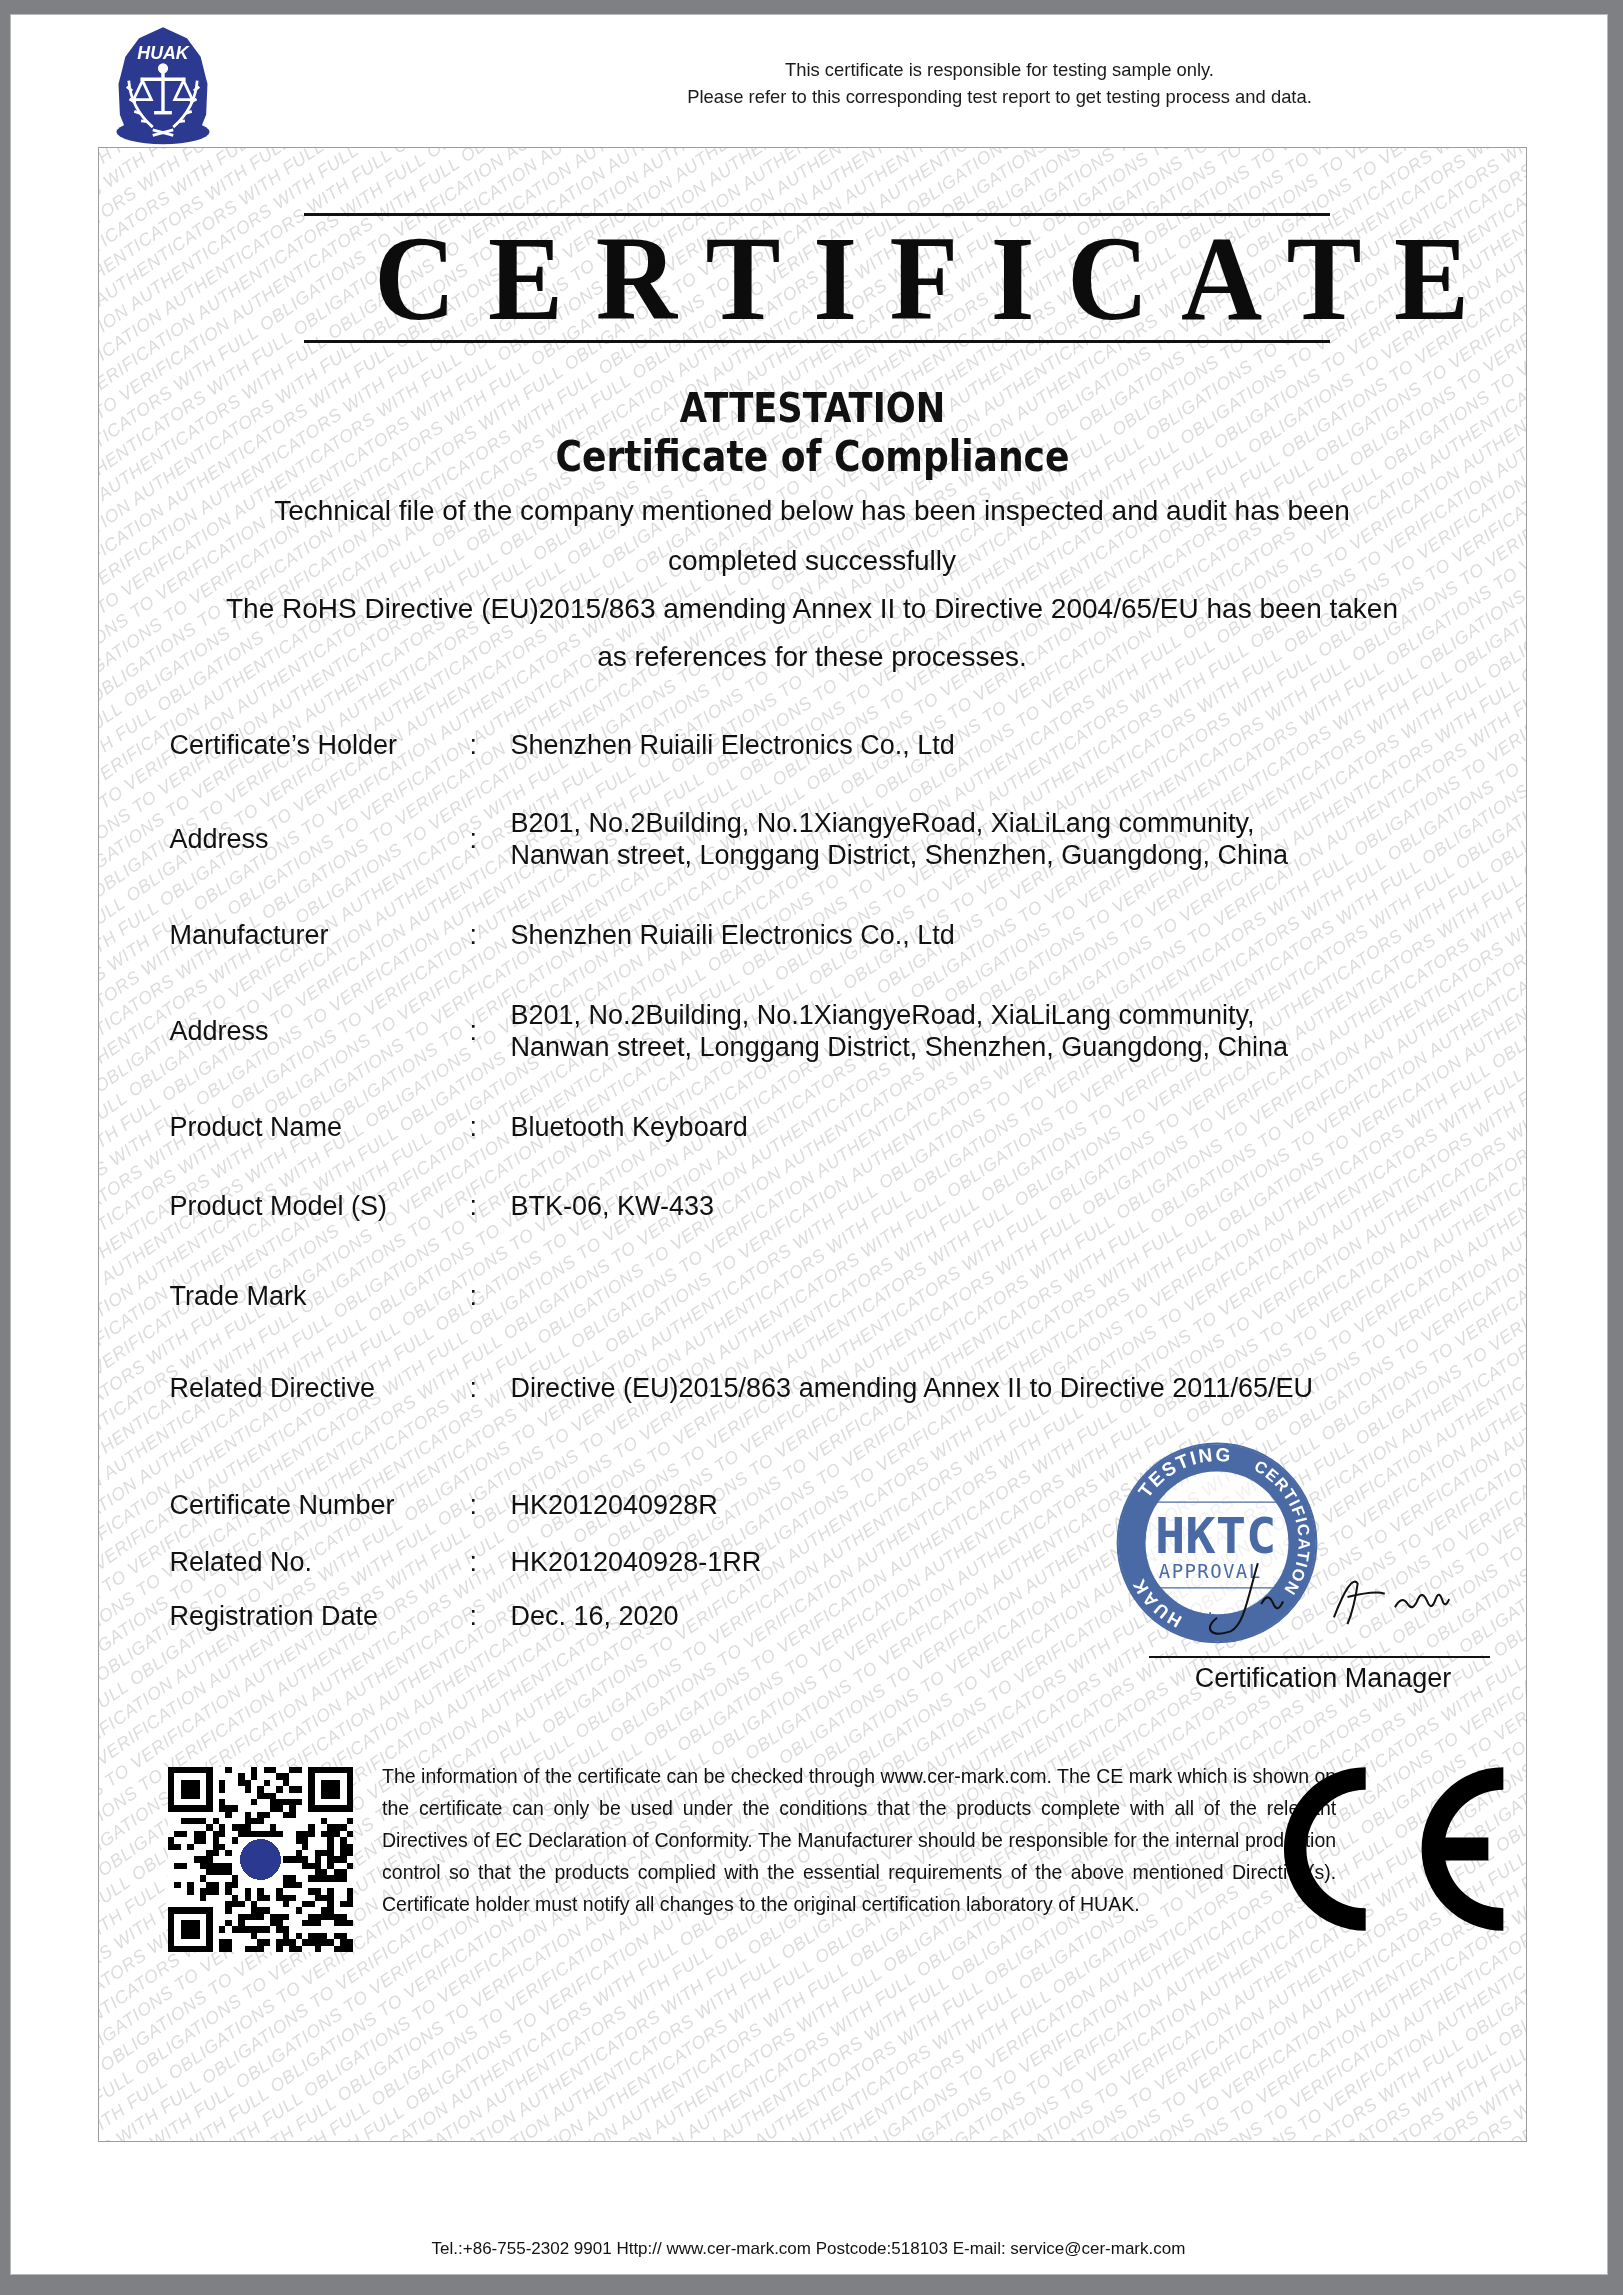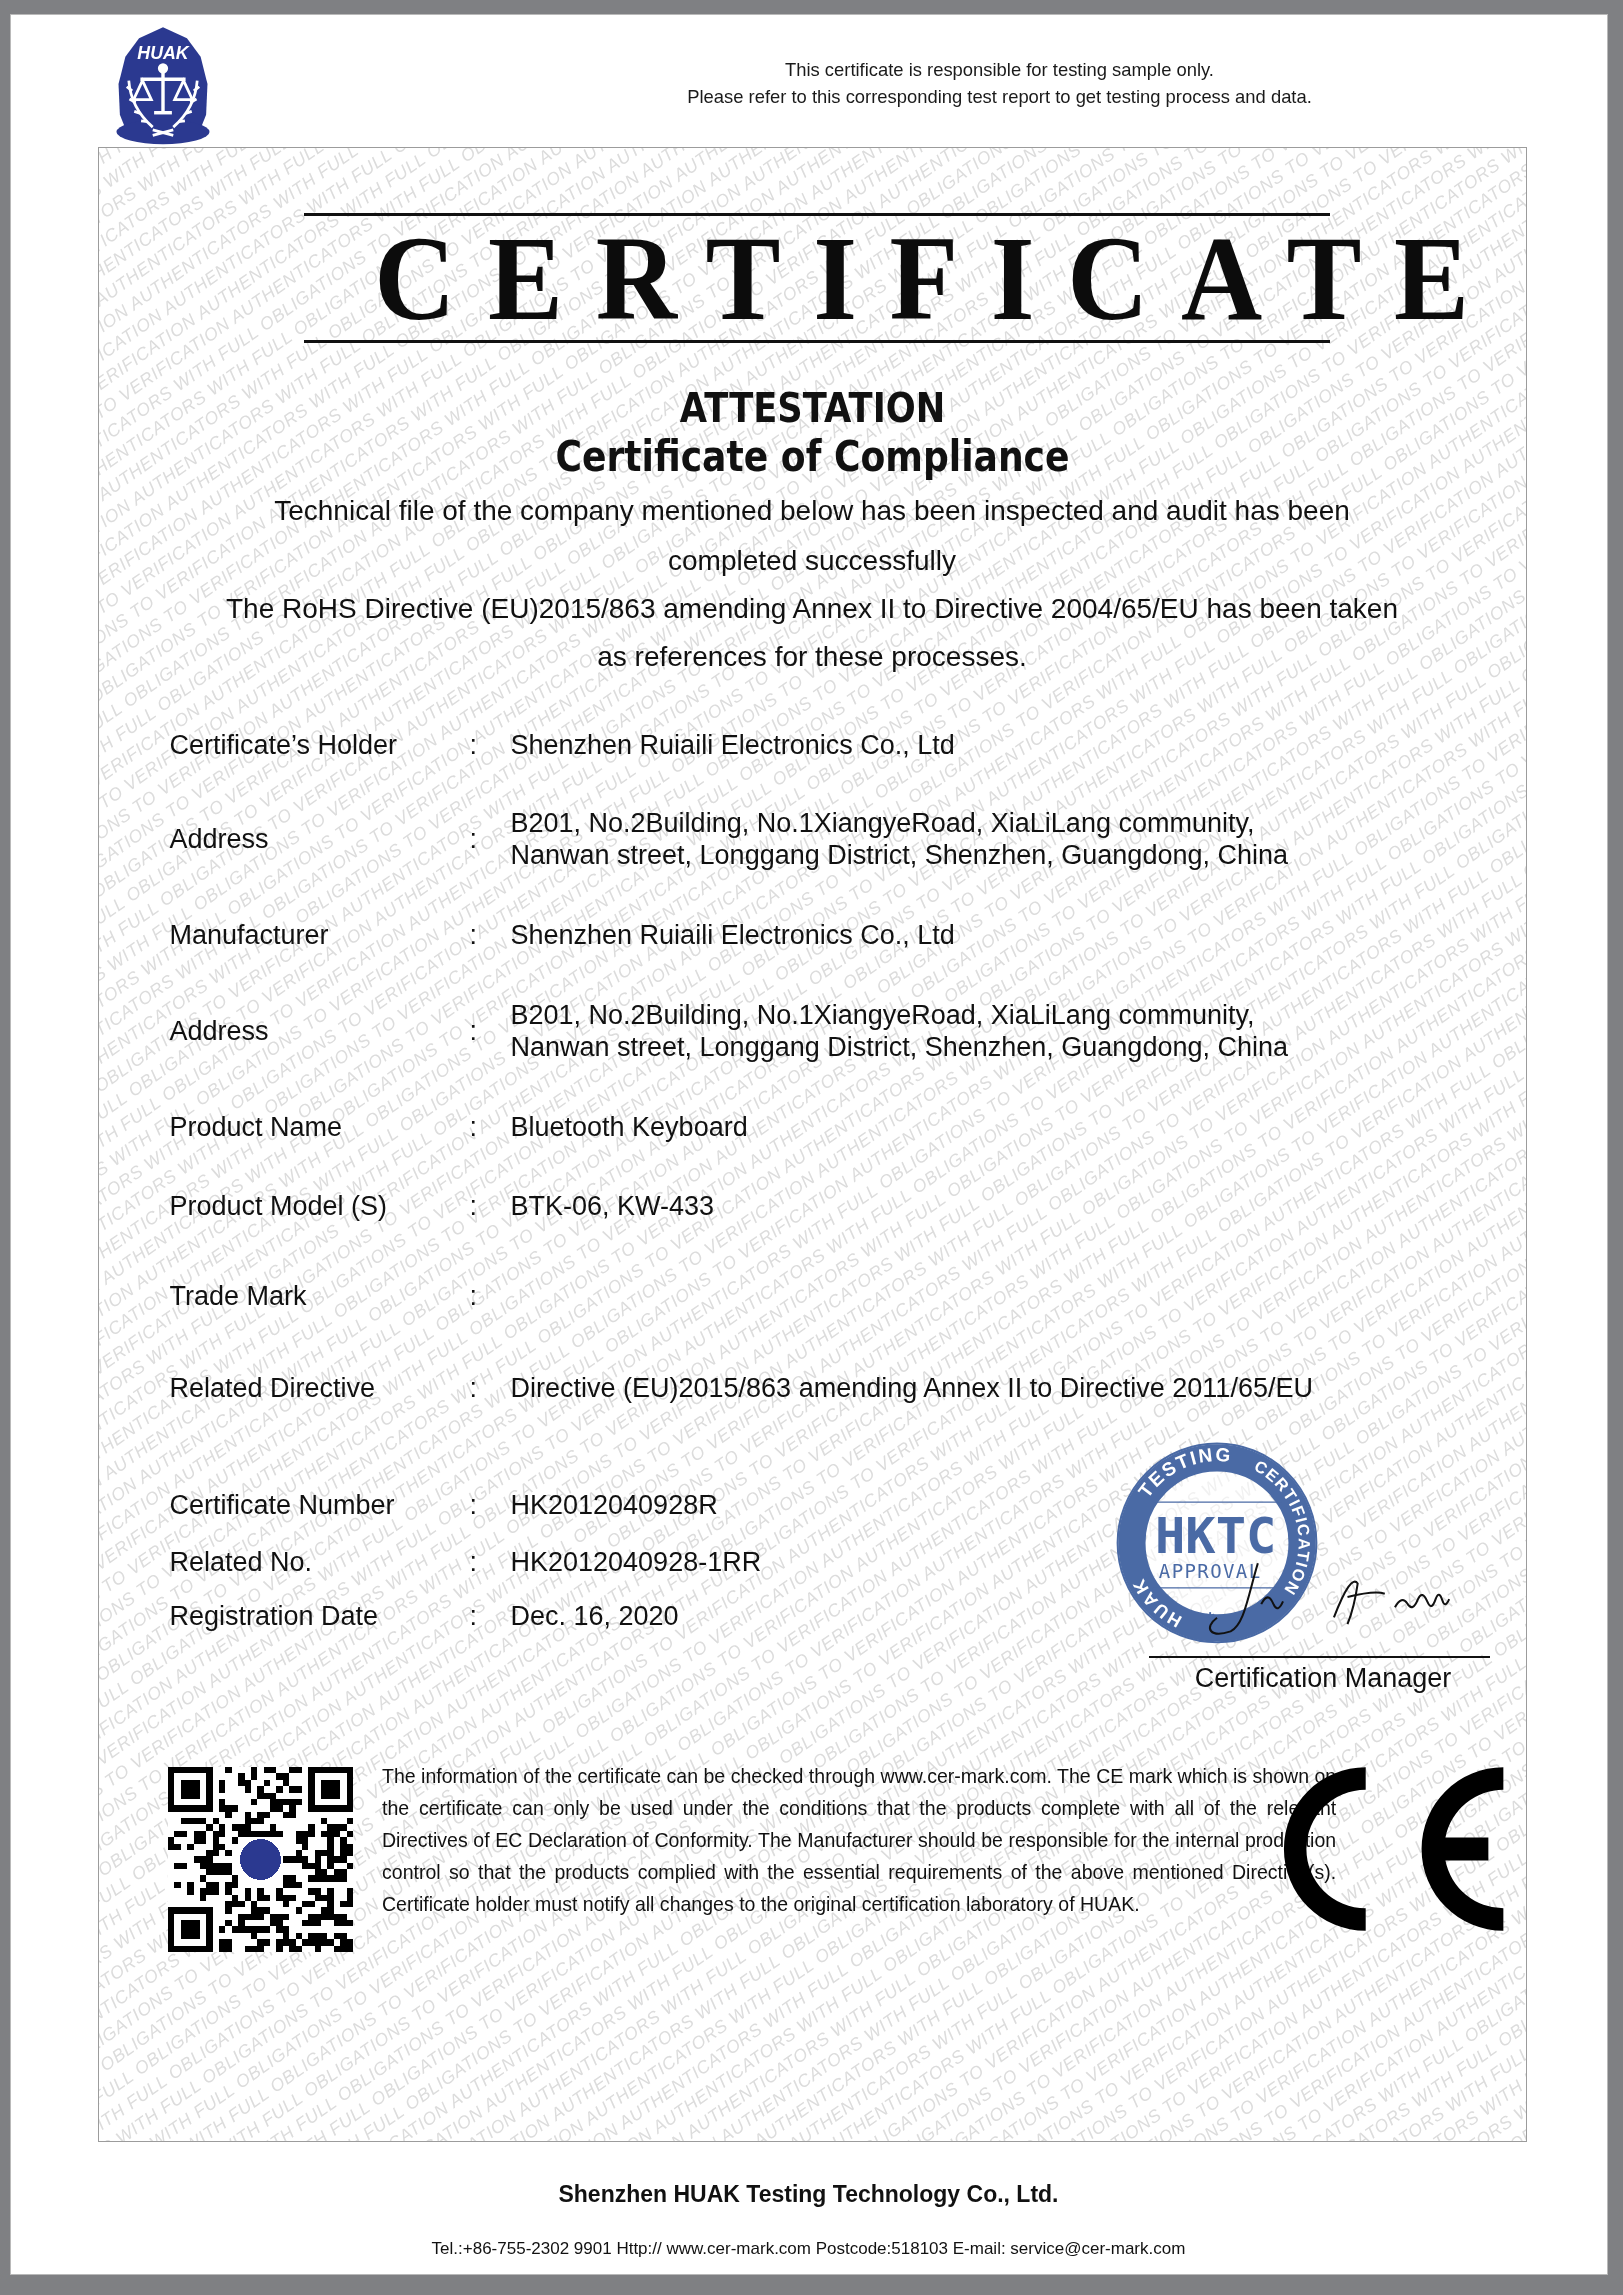--- a/index.html
+++ b/index.html
@@ -660,16 +660,15 @@
       <div class="notice">The information of the certificate can be checked through www.cer-mark.com. The CE mark which is shown on the certificate can only be used under the conditions that the products complete with all of the relevant Directives of EC Declaration of Conformity. The Manufacturer should be responsible for the internal production control so that the products complied with the essential requirements of the above mentioned Directive(s). Certificate holder must notify all changes to the original certification laboratory of HUAK.</div>
 
       <svg class="ce" viewBox="0 0 380 270">
         <path d="M 158 15 A 120 120 0 1 0 158 255 L 158 222 A 87 87 0 1 1 158 48 Z" fill="#000"></path>
         <path d="M 360 15 A 120 120 0 1 0 360 255 L 360 222 A 87 87 0 0 1 275 152 L 338 152 L 338 118 L 275 118 A 87 87 0 0 1 360 48 Z" fill="#000"></path>
         <text x="0" y="0" opacity="0">CE</text>
       </svg>
     </div>
   </div>
 
-  <div class="footer-co">Shenzhen HUAK Testing Technology Co., Ltd.</div>
   <div class="footer-line" style="top:2223px;">Tel.:+86-755-2302 9901  Http:// www.cer-mark.com   Postcode:518103  E-mail: service@cer-mark.com</div>
 </div>
 
 
 </body></html>

